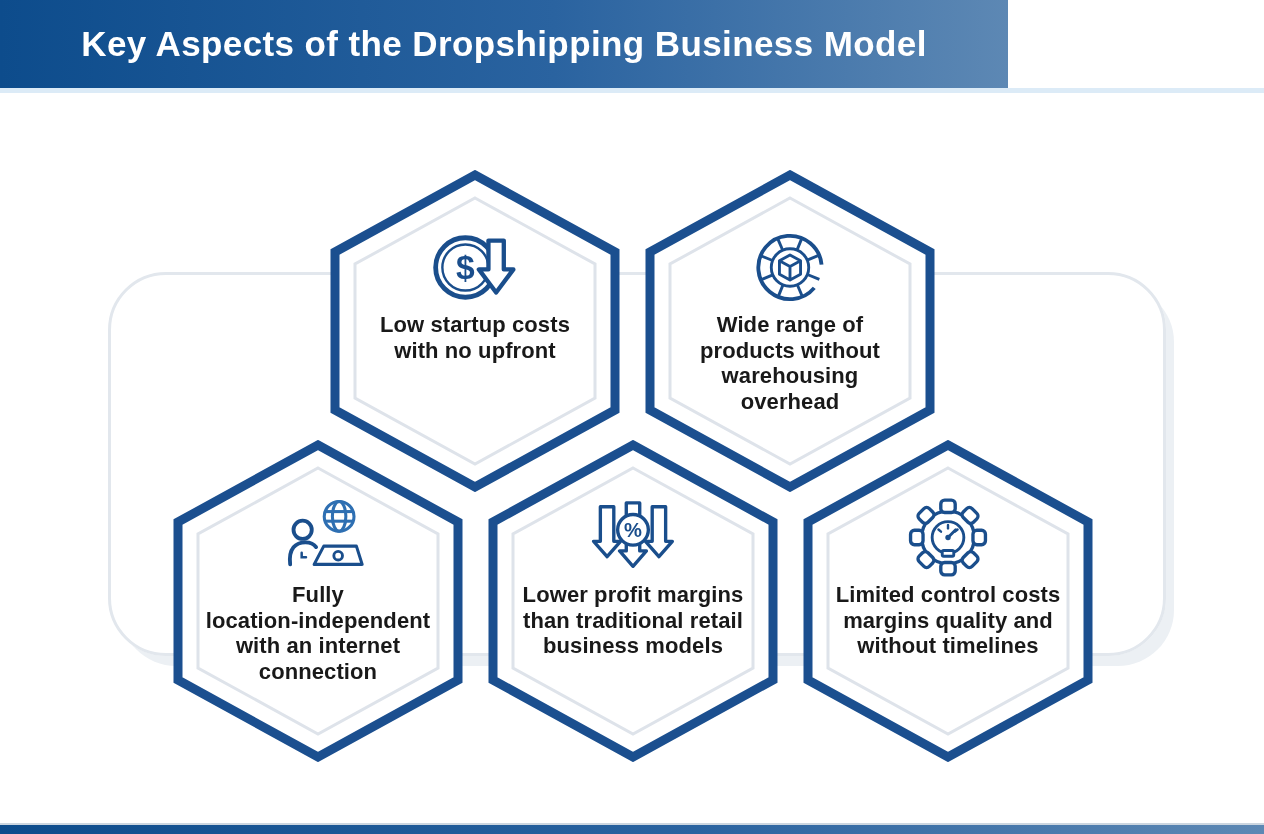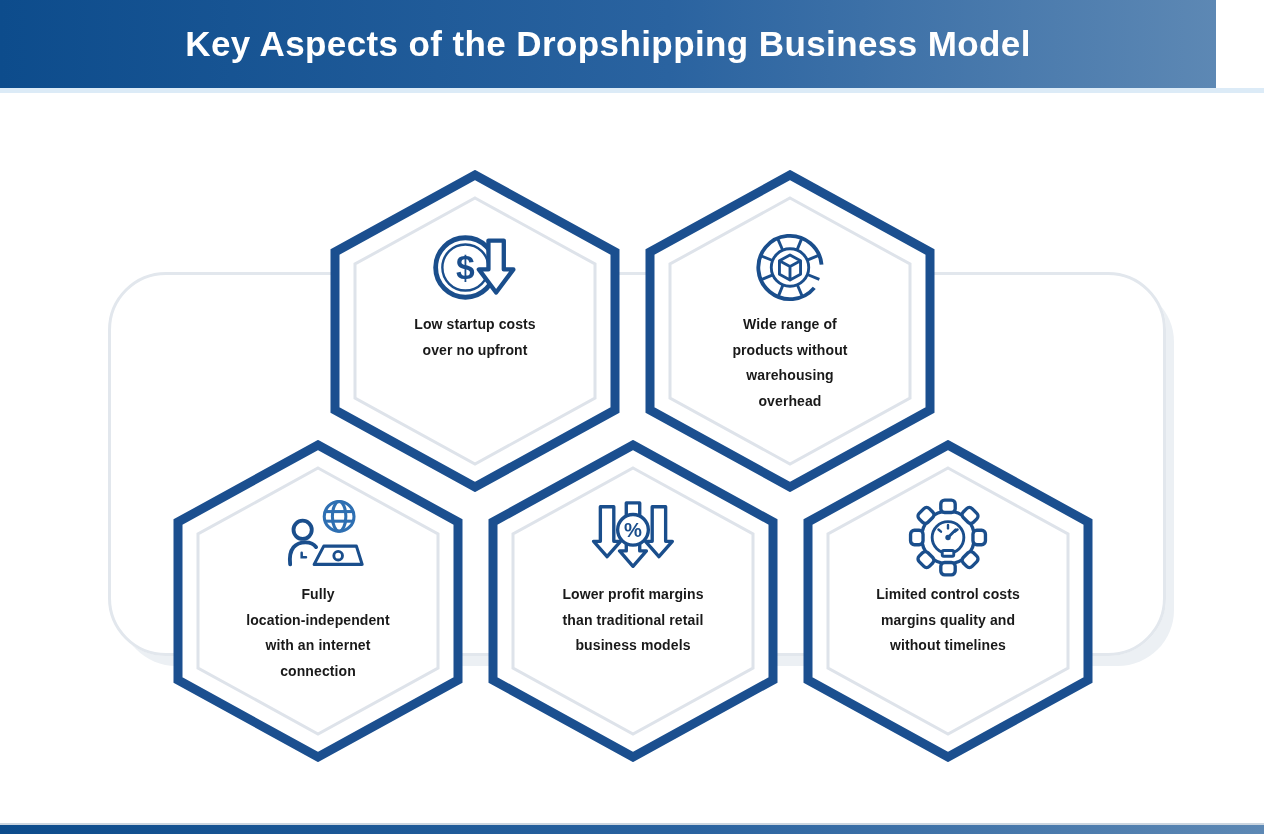--- a/index.html
+++ b/index.html
@@ -1,40 +1,40 @@
 <!DOCTYPE html>
 <html><head>
 <meta charset="utf-8">
 <style>
   html,body{margin:0;padding:0;background:#ffffff;}
   .canvas{position:relative;width:1264px;height:834px;background:#ffffff;overflow:hidden;
           font-family:"Liberation Sans", sans-serif;}
 
   
-  .header{position:absolute;left:0;top:0;width:1216px;height:88px;
+  .header{position:absolute;left:0;top:0;width:1008px;height:88px;
           background:linear-gradient(90deg,#0d4c8c 0%,#2a63a0 55%,#5d88b4 100%);
           display:flex;align-items:center;justify-content:center;}
   .header h1{margin:0;color:#ffffff;font-size:35px;font-weight:700;letter-spacing:.4px;}
   .header-strip{position:absolute;left:0;top:88px;width:1264px;height:5px;background:#dcebf7;}
 
   
   .frame{position:absolute;left:108px;top:272px;width:1052px;height:378px;
          border:3px solid #e2e7ed;border-radius:58px;
          box-shadow:10px 12px 0 -2px #ecf0f4;}
 
   
   .hex{position:absolute;width:290px;height:322px;}
   .hex-shape{position:absolute;left:0;top:0;width:290px;height:322px;display:block;}
   .hex-outer{fill:#ffffff;stroke:#1b4f8f;stroke-width:9;stroke-linejoin:miter;}
   .hex-inner{fill:none;stroke:#dee3ea;stroke-width:3;stroke-linejoin:miter;}
   .hex-content{position:absolute;left:0;top:0;width:290px;height:322px;
                display:flex;flex-direction:column;align-items:center;padding-top:56px;box-sizing:border-box;}
   .hex-icon{height:82px;display:flex;align-items:center;justify-content:center;margin-bottom:4px;}
   .hex-icon svg{width:96px;height:81px;display:block;}
-  .hex-text{text-align:center;font-size:14px;line-height:25.5px;font-weight:600;
+  .hex-text{text-align:center;font-size:22px;line-height:25.5px;font-weight:600;
             color:#191919;letter-spacing:.1px;white-space:nowrap;}
 
   
   .footer-strip{position:absolute;left:0;bottom:9px;width:1264px;height:2px;background:#ccd6e0;}
   .footer-bar{position:absolute;left:0;bottom:0;width:1264px;height:9px;
               background:linear-gradient(90deg,#0d4c8c 0%,#2a63a0 55%,#5d88b4 100%);}
 
   .icon-stroke{fill:none;stroke:#1a4e8c;}
   .icon-accent{fill:none;stroke:#2e6fb2;}
   .icon-fillw{fill:#ffffff;stroke:#1a4e8c;}
@@ -60,21 +60,21 @@
       <span class="hex-icon">
         <svg viewBox="0 0 100 84">
           <circle class="icon-stroke" cx="40" cy="42" r="31" stroke-width="5"></circle>
           <circle class="icon-stroke" cx="40" cy="42" r="24" stroke-width="2.5"></circle>
           <text x="40" y="54" font-size="35" font-weight="700" fill="#1a4e8c" text-anchor="middle" font-family="Liberation Sans, sans-serif">$</text>
           <path class="icon-fillw" stroke-width="4.5" stroke-linejoin="round" d="M64 14 H80 V44 H90 L72 68 L54 44 H64 Z"></path>
         </svg>
       </span>
       <div class="hex-text">
         <div>Low startup costs</div>
-        <div>over no upfront</div>
+        <div>with no upfront</div>
       </div>
     </div>
   </div>
 
   <div class="hex" style="left:173px;top:440px;">
     <svg class="hex-shape" viewBox="0 0 290 322">
       <polygon class="hex-outer" points="145,5 285,82 285,240 145,317 5,240 5,82"></polygon>
       <polygon class="hex-inner" points="145,28 265,94 265,228 145,294 25,228 25,94"></polygon>
     </svg>
     <div class="hex-content">

